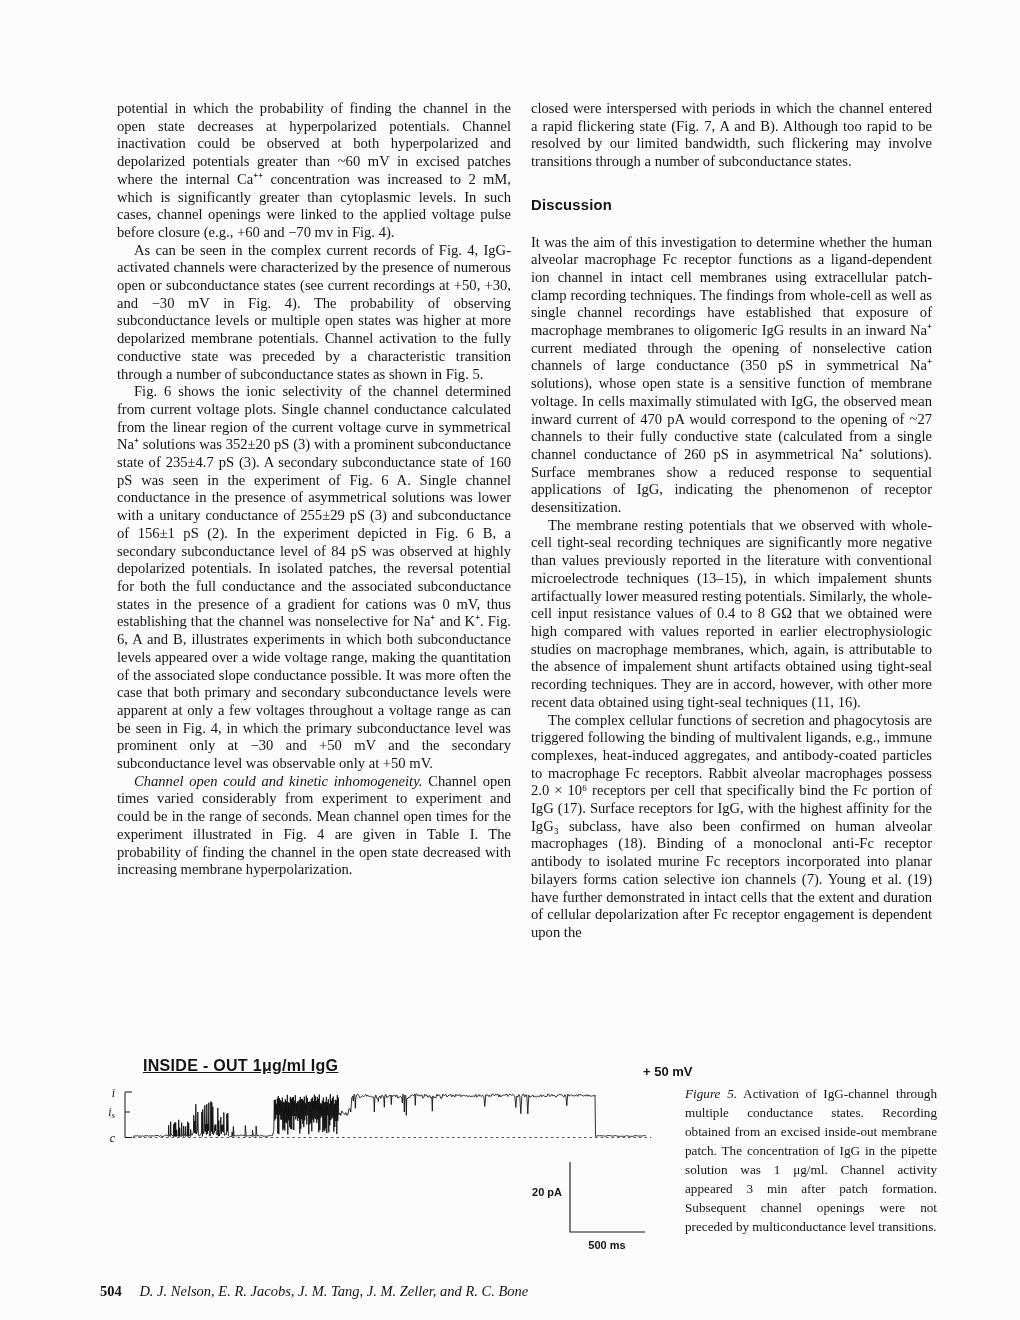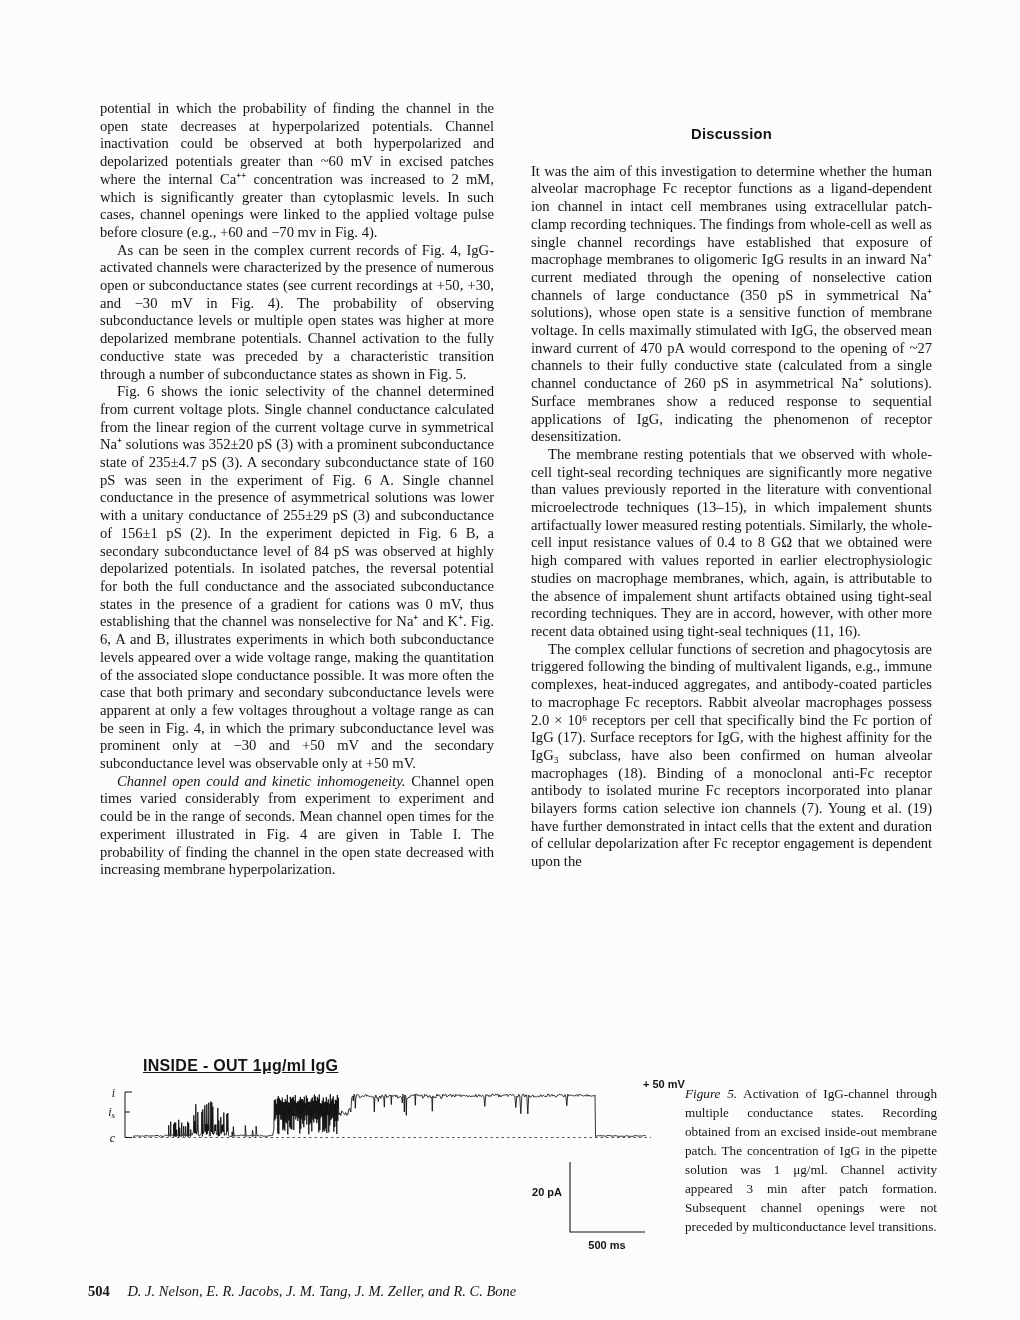--- a/index.html
+++ b/index.html
@@ -1,65 +1,66 @@
 <!DOCTYPE html>
 <html><head>
 <meta charset="utf-8">
 <style>
   html,body{margin:0;padding:0;background:#e8e8e6;}
   .page{
     position:relative;width:1020px;height:1320px;background:#fcfcfa;
     font-family:"Liberation Serif",serif;color:#141414;overflow:hidden;
   }
   .col{position:absolute;top:100px;text-align:justify;font-size:14.6px;line-height:17.7px;}
-  .col.left{left:100px;width:394px;}
+  .col.left{left:117px;width:394px;}
   .col.right{left:531px;width:401px;}
   .para{margin:0;}
   .para.indent{text-indent:17px;}
   .ital{font-style:italic;}
   h2.heading{
     font-family:"Liberation Sans",sans-serif;font-weight:bold;font-size:14.8px;
-    margin:26px 0 19px 0;text-align:center;letter-spacing:.2px;
+    margin:26px 0 19px 0;text-align:left;letter-spacing:.2px;
   }
   .figure{position:absolute;left:95px;top:1057px;width:585px;height:225px;}
   .fig-cond{
     position:absolute;left:48px;top:0;
     font-family:"Liberation Sans",sans-serif;font-weight:bold;font-size:16px;letter-spacing:.3px;text-decoration:underline;
   }
   .fig-volt{
-    position:absolute;left:548px;top:21px;white-space:nowrap;
-    font-family:"Liberation Sans",sans-serif;font-weight:bold;font-size:11px;
+    position:absolute;left:548px;top:7px;white-space:nowrap;
+    font-family:"Liberation Sans",sans-serif;font-weight:bold;font-size:13px;
   }
   .fig-svg{position:absolute;left:0;top:22px;}
   .svg-scale-label{font-family:"Liberation Sans",sans-serif;font-weight:bold;font-size:11px;fill:#141414;}
   .svg-level-label{font-family:"Liberation Serif",serif;font-style:italic;font-size:12px;fill:#141414;}
   .caption{
     position:absolute;left:685px;top:1084px;width:252px;
     font-size:13.2px;line-height:19px;text-align:justify;
   }
-  .footer{position:absolute;left:88px;top:1283px;font-size:14.5px;}
+  .footer{position:absolute;left:100px;top:1283px;font-size:14.5px;}
   .footer .pgnum{font-weight:bold;}
   .footer .authors{font-style:italic;margin-left:14px;}
 </style>
 </head>
 <body>
 
 <div class="page">
 
   <div class="col left">
     <p class="para">potential in which the probability of finding the channel in the open state decreases at hyperpolarized potentials. Channel inactivation could be observed at both hyperpolarized and depolarized potentials greater than ~60 mV in excised patches where the internal Ca⁺⁺ concentration was increased to 2 mM, which is significantly greater than cytoplasmic levels. In such cases, channel openings were linked to the applied voltage pulse before closure (e.g., +60 and −70 mv in Fig. 4).</p>
     <p class="para indent">As can be seen in the complex current records of Fig. 4, IgG-activated channels were characterized by the presence of numerous open or subconductance states (see current recordings at +50, +30, and −30 mV in Fig. 4). The probability of observing subconductance levels or multiple open states was higher at more depolarized membrane potentials. Channel activation to the fully conductive state was preceded by a characteristic transition through a number of subconductance states as shown in Fig. 5.</p>
     <p class="para indent">Fig. 6 shows the ionic selectivity of the channel determined from current voltage plots. Single channel conductance calculated from the linear region of the current voltage curve in symmetrical Na⁺ solutions was 352±20 pS (3) with a prominent subconductance state of 235±4.7 pS (3). A secondary subconductance state of 160 pS was seen in the experiment of Fig. 6 A. Single channel conductance in the presence of asymmetrical solutions was lower with a unitary conductance of 255±29 pS (3) and subconductance of 156±1 pS (2). In the experiment depicted in Fig. 6 B, a secondary subconductance level of 84 pS was observed at highly depolarized potentials. In isolated patches, the reversal potential for both the full conductance and the associated subconductance states in the presence of a gradient for cations was 0 mV, thus establishing that the channel was nonselective for Na⁺ and K⁺. Fig. 6, A and B, illustrates experiments in which both subconductance levels appeared over a wide voltage range, making the quantitation of the associated slope conductance possible. It was more often the case that both primary and secondary subconductance levels were apparent at only a few voltages throughout a voltage range as can be seen in Fig. 4, in which the primary subconductance level was prominent only at −30 and +50 mV and the secondary subconductance level was observable only at +50 mV.</p>
     <p class="para indent">
       <span class="ital">Channel open could and kinetic inhomogeneity.</span>
       <span>Channel open times varied considerably from experiment to experiment and could be in the range of seconds. Mean channel open times for the experiment illustrated in Fig. 4 are given in Table I. The probability of finding the channel in the open state decreased with increasing membrane hyperpolarization.</span>
     </p>
   </div>
 
   <div class="col right">
+    <p class="para">closed were interspersed with periods in which the channel entered a rapid flickering state (Fig. 7, A and B). Although too rapid to be resolved by our limited bandwidth, such flickering may involve transitions through a number of subconductance states.</p>
     <h2 class="heading">Discussion</h2>
     <p class="para">It was the aim of this investigation to determine whether the human alveolar macrophage Fc receptor functions as a ligand-dependent ion channel in intact cell membranes using extracellular patch-clamp recording techniques. The findings from whole-cell as well as single channel recordings have established that exposure of macrophage membranes to oligomeric IgG results in an inward Na⁺ current mediated through the opening of nonselective cation channels of large conductance (350 pS in symmetrical Na⁺ solutions), whose open state is a sensitive function of membrane voltage. In cells maximally stimulated with IgG, the observed mean inward current of 470 pA would correspond to the opening of ~27 channels to their fully conductive state (calculated from a single channel conductance of 260 pS in asymmetrical Na⁺ solutions). Surface membranes show a reduced response to sequential applications of IgG, indicating the phenomenon of receptor desensitization.</p>
     <p class="para indent">The membrane resting potentials that we observed with whole-cell tight-seal recording techniques are significantly more negative than values previously reported in the literature with conventional microelectrode techniques (13–15), in which impalement shunts artifactually lower measured resting potentials. Similarly, the whole-cell input resistance values of 0.4 to 8 GΩ that we obtained were high compared with values reported in earlier electrophysiologic studies on macrophage membranes, which, again, is attributable to the absence of impalement shunt artifacts obtained using tight-seal recording techniques. They are in accord, however, with other more recent data obtained using tight-seal techniques (11, 16).</p>
     <p class="para indent">The complex cellular functions of secretion and phagocytosis are triggered following the binding of multivalent ligands, e.g., immune complexes, heat-induced aggregates, and antibody-coated particles to macrophage Fc receptors. Rabbit alveolar macrophages possess 2.0 × 10⁶ receptors per cell that specifically bind the Fc portion of IgG (17). Surface receptors for IgG, with the highest affinity for the IgG₃ subclass, have also been confirmed on human alveolar macrophages (18). Binding of a monoclonal anti-Fc receptor antibody to isolated murine Fc receptors incorporated into planar bilayers forms cation selective ion channels (7). Young et al. (19) have further demonstrated in intact cells that the extent and duration of cellular depolarization after Fc receptor engagement is dependent upon the</p>
   </div>
 
   <div class="figure">
     <div class="fig-cond">INSIDE - OUT  1μg/ml IgG</div>
     <div class="fig-volt">+ 50 mV</div>
     <svg class="fig-svg" width="570" height="190" viewBox="0 0 570 190">

